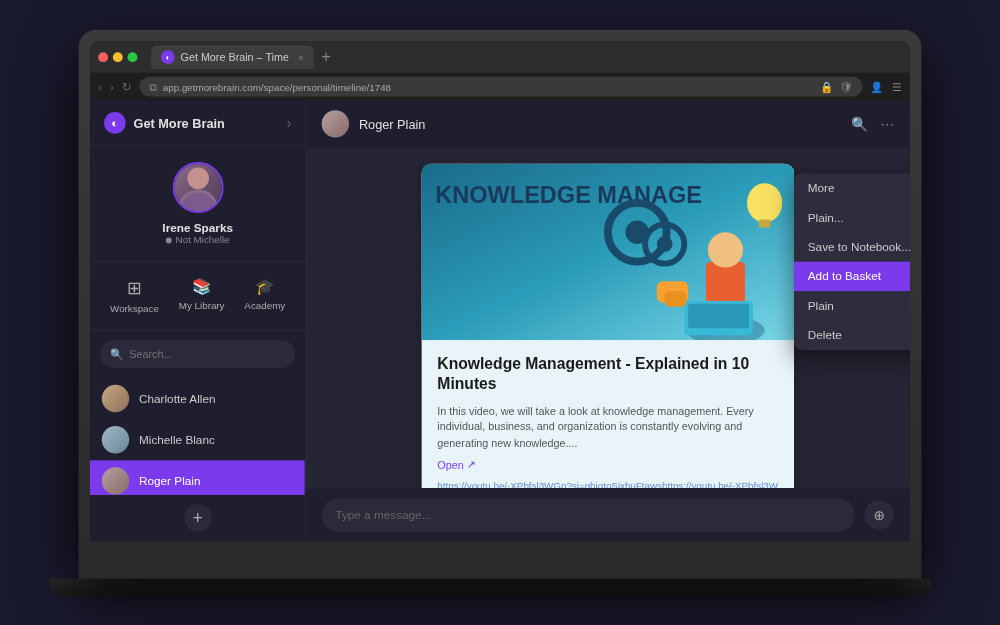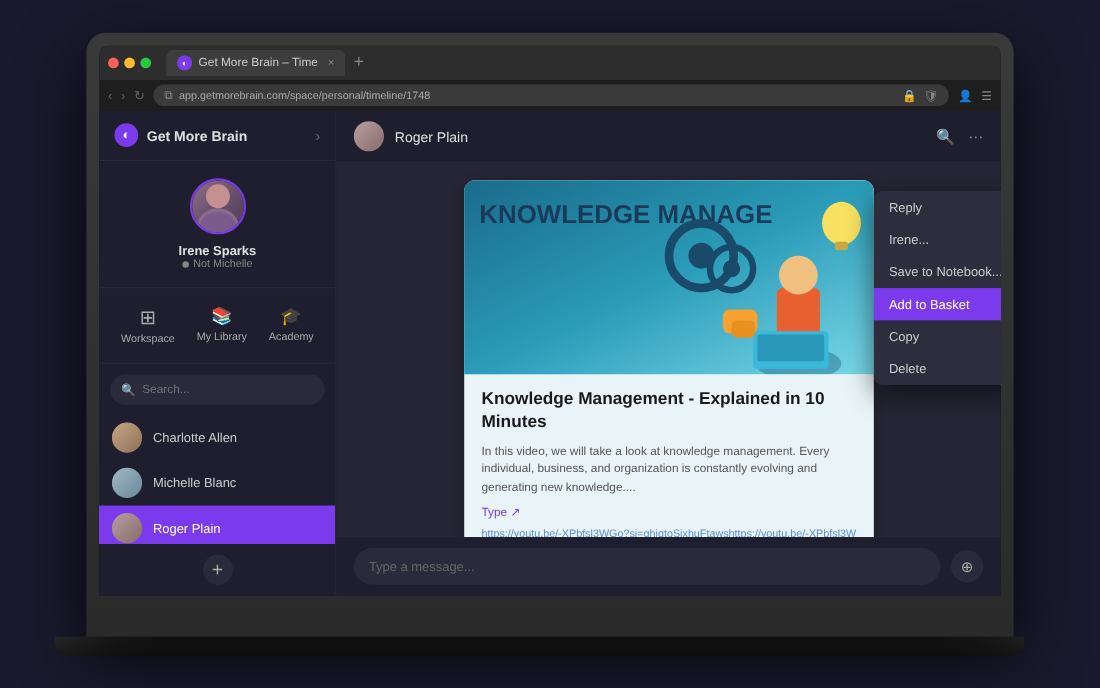--- a/index.html
+++ b/index.html
@@ -636,43 +636,43 @@
                     <rect x="344" y="57" width="12" height="8" rx="2" fill="#c8a840"></rect>
 
                     <rect x="240" y="120" width="32" height="22" rx="6" fill="#f8a030"></rect>
                     <rect x="248" y="130" width="22" height="16" rx="5" fill="#e89020"></rect>
                   </svg>
                 </div>
                 <div class="card-body">
                   <div class="card-title">Knowledge Management - Explained in 10 Minutes</div>
                   <div class="card-desc">In this video, we will take a look at knowledge management. Every individual, business, and organization is constantly evolving and generating new knowledge....</div>
                   <a class="card-link">
-                    <span>Type</span>
+                    <span>Open</span>
                     <span>↗</span>
                   </a>
                   <div class="card-url">https://youtu.be/-XPbfsl3WGo?si=ghjqtoSixhuFtawshttps://youtu.be/-XPbfsl3WGo?si=zdV34p5vBYVc91mf</div>
 
                 </div>
               </div>
 
               <div class="context-menu">
                 <div class="ctx-item">
-                  <span>Reply</span>
+                  <span>More</span>
                 </div>
                 <div class="ctx-item">
-                  <span>Irene...</span>
+                  <span>Plain...</span>
                 </div>
                 <div class="ctx-item">
                   <span>Save to Notebook...</span>
                 </div>
                 <div class="ctx-item highlighted">
                   <span>Add to Basket</span>
                 </div>
                 <div class="ctx-item">
-                  <span>Copy</span>
+                  <span>Plain</span>
                 </div>
                 <div class="ctx-item">
                   <span>Delete</span>
                 </div>
               </div>
             </div>
           </div>
 
           <div class="message-input-area">
             <div class="message-input">

